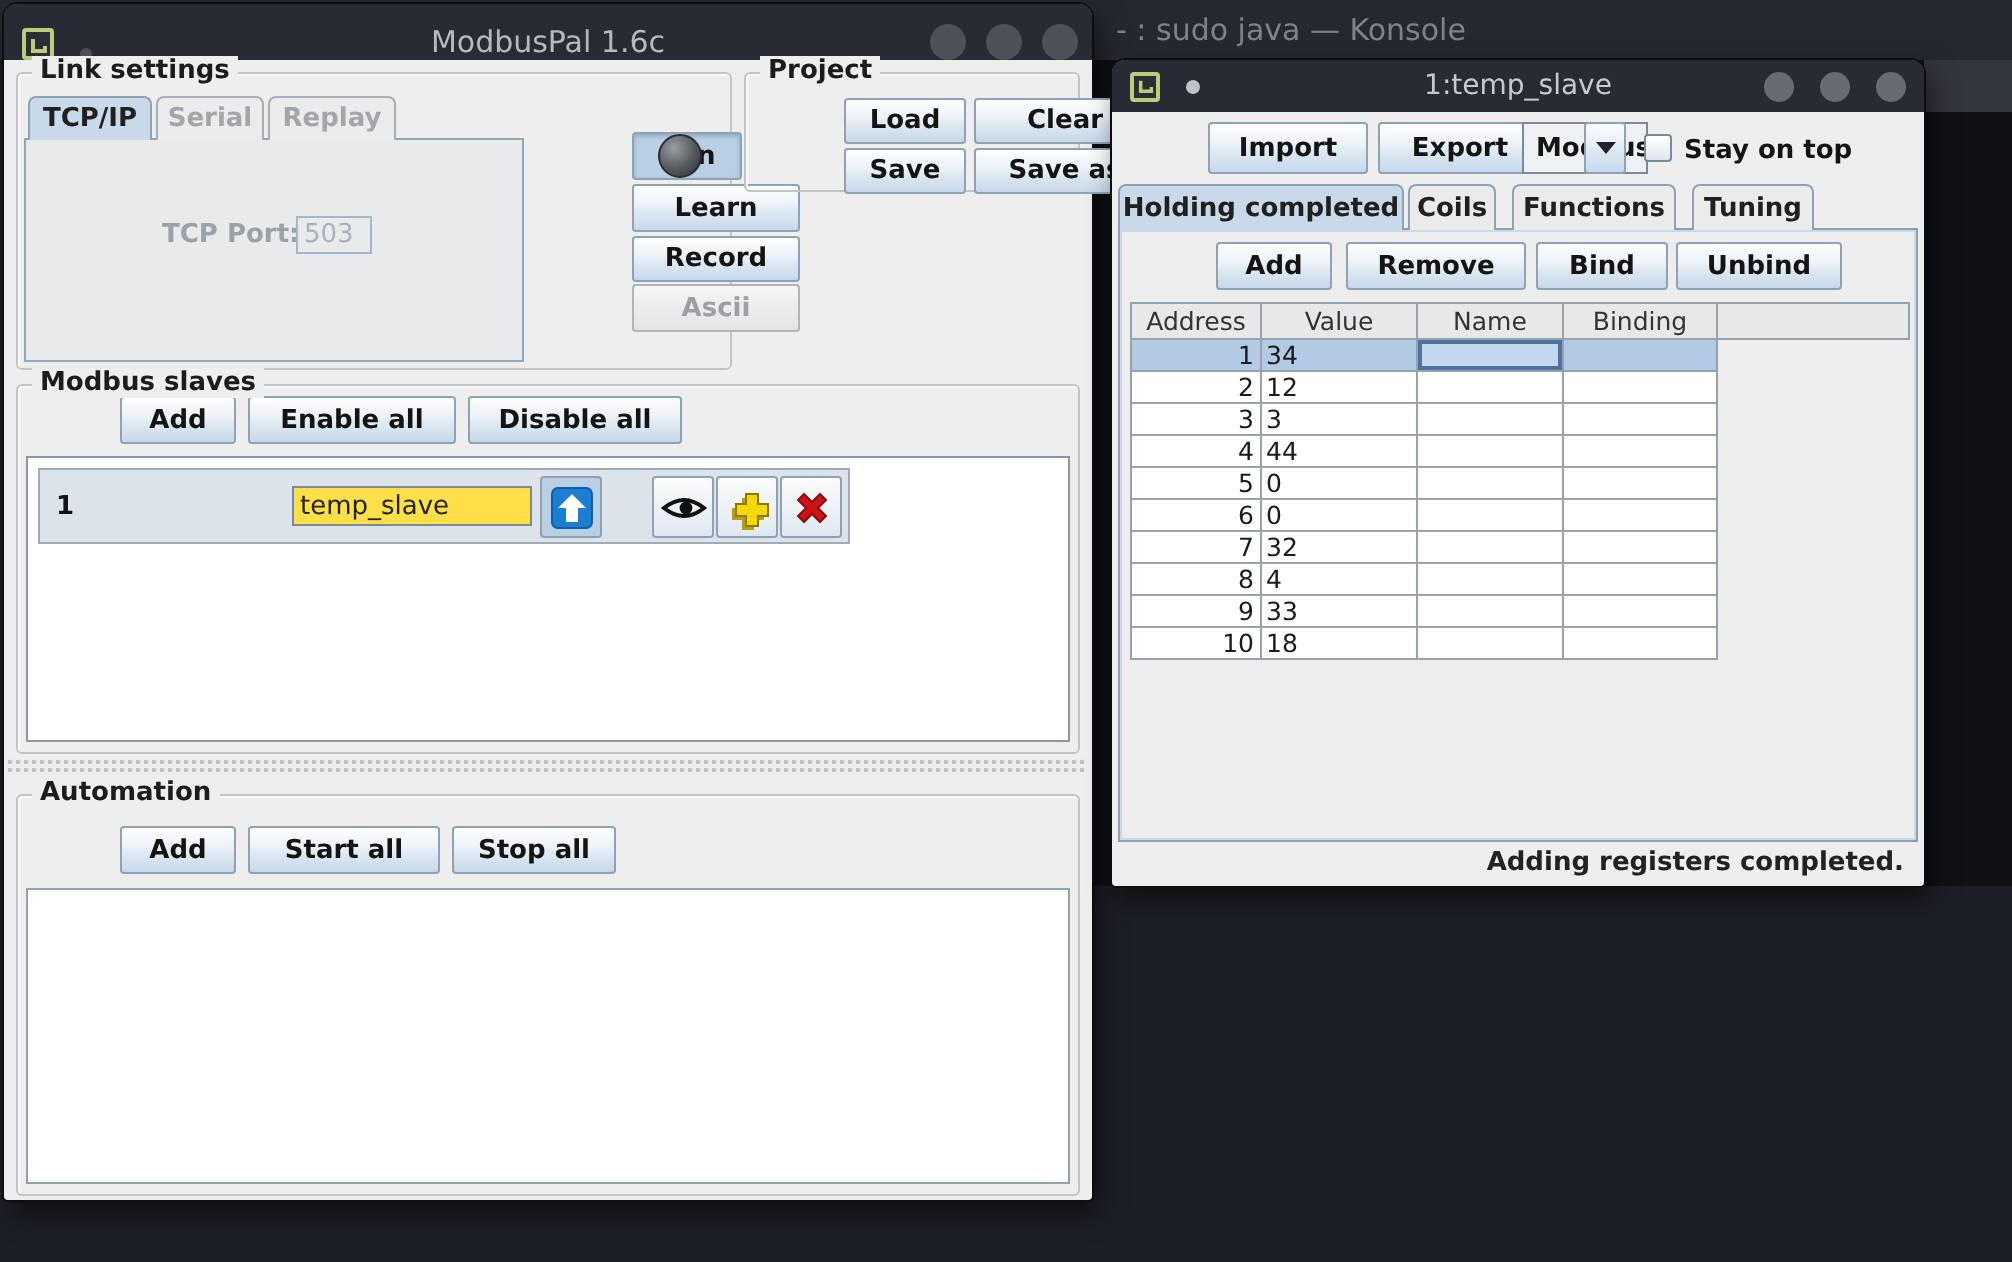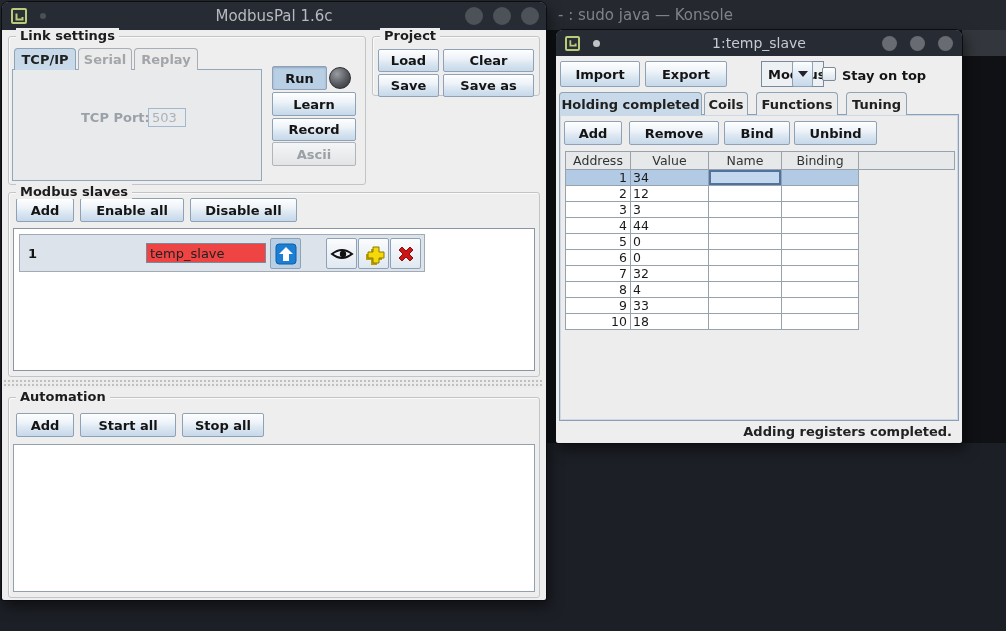--- a/index.html
+++ b/index.html
@@ -21,21 +21,21 @@
               background:#2a2e35; display:flex; align-items:center; justify-content:center; }
   .tb-dot { width:6px; height:6px; border-radius:50%; margin-left:13px; }
   .tb-title { position:absolute; left:0; right:0; text-align:center; pointer-events:none; }
   .tb-circles { margin-left:auto; display:flex; align-items:center; }
   .tb-circle { border-radius:50%; }
 
   
   .btn { position:absolute; display:flex; align-items:center; justify-content:center;
          font-size:13px; font-weight:bold; color:#141414; border:1px solid #8fa2b5; border-radius:2px;
          background:linear-gradient(180deg,#fdfefe 0%,#eef3f9 40%,#dde8f2 60%,#c6d8ea 100%);
-         box-shadow:inset 0 1px 0 rgba(255,255,255,.9); cursor:default; }
+         box-shadow:inset 0 1px 0 rgba(255,255,255,.9); cursor:default;margin-left:44px; }
   .btn.disabled { color:#9aa0a6; border-color:#b0b5ba;
          background:linear-gradient(180deg,#f4f5f6,#e2e4e6); box-shadow:none; }
   .btn.pressed { background:#b9cfe4; box-shadow:inset 0 1px 2px rgba(60,90,120,.35); }
 
   .group { position:absolute; }
   .group-frame { position:absolute; left:0; right:0; top:8px; bottom:0; border:1px solid #c2c5c8;
                  border-radius:3px; box-shadow:inset 1px 1px 0 #fafafa; }
   .group-title { position:absolute; top:0; left:8px; font-size:13px; font-weight:bold; color:#1c1c1c;
                  background:#eeeeee; padding:0 4px; z-index:2; }
 
@@ -93,21 +93,21 @@
 </style>
 </head>
 <body>
 
 <div class="top-bar"></div>
 <div class="konsole-body"></div>
 <div class="konsole-notch"></div>
 <div class="konsole-title">- : sudo java — Konsole</div>
 
 <div class="window" style="left:2px; top:2px; width:544px; height:598px;">
-  <div class="titlebar" style="height:28px;">
+  <div class="titlebar" style="height:28px;align-items:flex-end;">
     <div class="win-icon">
       <svg width="9" height="9" viewBox="0 0 9 9">
           <path d="M1.5 1.5 v6 h6 v-2.5" stroke="#b9cc79" stroke-width="2" fill="none"></path>
         </svg>
     </div>
     <div class="tb-dot" style="background:#4b4f56;"></div>
     <div class="tb-title" style="font-size:15px; color:#b6bac0;">ModbusPal 1.6c</div>
     <div class="tb-circles" style="gap:10px; padding-right:7px;">
       <div class="tb-circle" style="width:18px;height:18px;background:#4d5158;"></div>
       <div class="tb-circle" style="width:18px;height:18px;background:#4d5158;"></div>
@@ -172,21 +172,21 @@
       </div>
     <div class="btn" style="left:72px; top:14px; width:104px; height:24px;">
         <span>Enable all</span>
       </div>
     <div class="btn" style="left:182px; top:14px; width:107px; height:24px;">
         <span>Disable all</span>
       </div>
     <div class="slave-list" style="left:5px; top:44px; width:522px; height:143px;">
       <div class="slave-row">
         <span class="label-b" style="position:absolute; left:8px; top:11px;">1</span>
-        <input class="field" style="left: 126px; top: 8px; width: 120px; height: 20px; background: #ef4444; border-color: rgb(122, 138, 154); color: rgb(34, 34, 34); padding-left: 3px;" value="temp_slave">
+        <input class="field" style="left: 126px; top: 8px; width: 120px; height: 20px; background: #fde047; border-color: rgb(122, 138, 154); color: rgb(34, 34, 34); padding-left: 3px;" value="temp_slave">
         <div class="iconbtn pressed" style="left:250px;">
           <svg width="22" height="22" viewBox="0 0 22 22">
             <rect x="1" y="1" width="20" height="20" rx="3" fill="#1d7fd4" stroke="#0e5ea8"></rect>
             <polygon points="11,4 18,11 14,11 14,18 8,18 8,11 4,11" fill="#ffffff"></polygon>
           </svg>
         </div>
         <div class="iconbtn" style="left:306px;">
           <svg width="24" height="16" viewBox="0 0 24 16">
             <path d="M2 8 Q12 0 22 8 Q12 16 2 8 Z" fill="none" stroke="#111" stroke-width="2"></path>
             <circle cx="13" cy="8" r="3.2" fill="#111"></circle>

